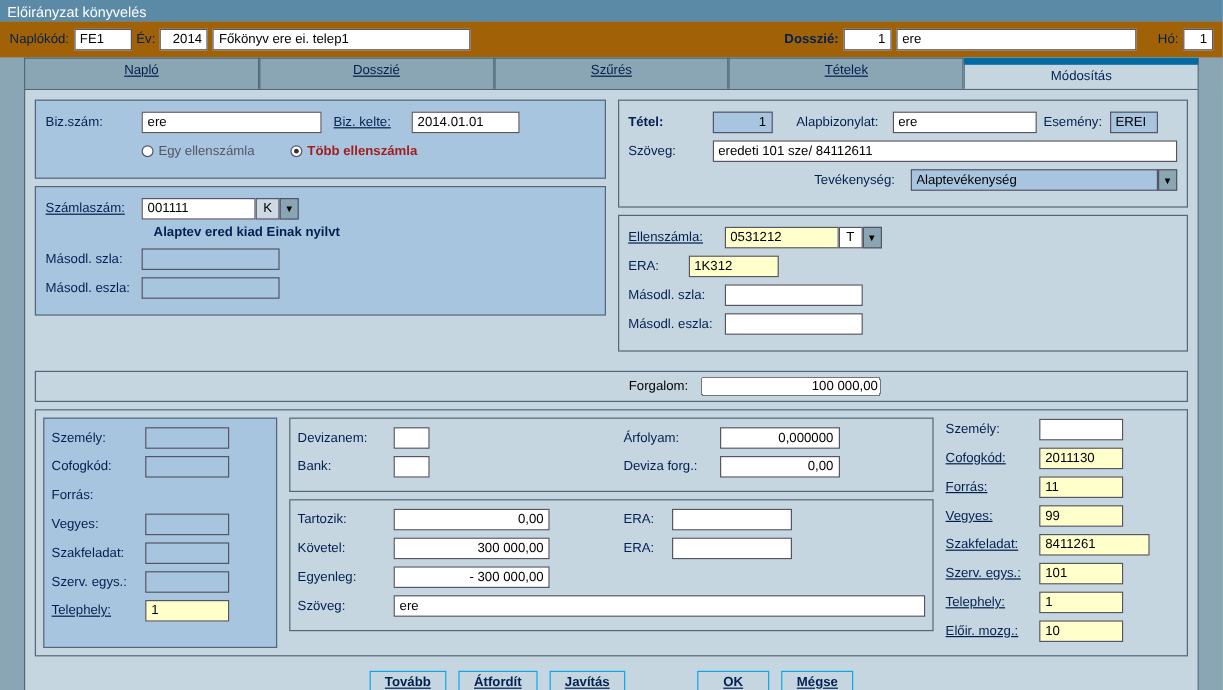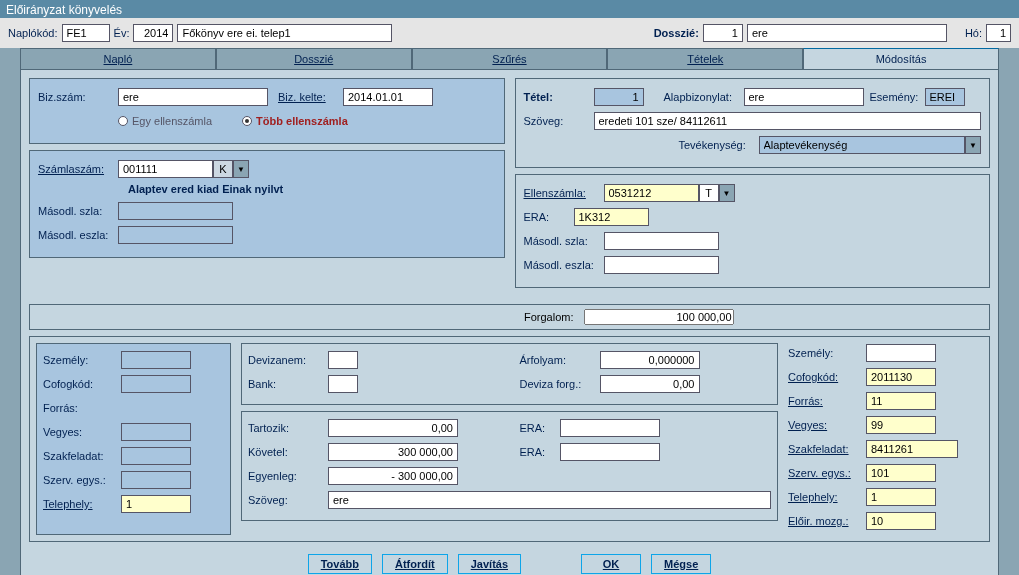--- a/index.html
+++ b/index.html
@@ -1,23 +1,23 @@
 <!DOCTYPE html>
 <html><head>
 <meta charset="utf-8">
 <style>
 * { box-sizing: border-box; margin: 0; padding: 0; font-family: Arial, sans-serif; font-size: 11px; }
 body { background: #8aa5b3; width: 1019px; height: 575px; overflow: hidden; }
 .titlebar { background: #5a8aa5; color: #fff; padding: 3px 6px; font-size: 12px; height: 18px; }
-.topbar { background: #e5e5e5; padding: 6px 8px; display: flex; align-items: center; gap: 4px; height: 30px; }
+.topbar { background: #a16207; padding: 6px 8px; display: flex; align-items: center; gap: 4px; height: 30px; }
 .topbar .lbl { color: #002050; font-weight: normal; }
 .topbar input { background: #fff; border: 1px solid #556; padding: 1px 4px; height: 18px; }
 .tabs { display: flex; background: #8aa5b3; padding: 0 20px; gap: 0; }
 .tab { flex: 1; text-align: center; padding: 4px 0; background: #8aa5b3; color: #002050; border: 1px solid #506878; border-bottom: none; cursor: pointer; text-decoration: underline; }
-.tab.active { background: #c5d6e0; color: #002050; text-decoration: none; font-weight: normal; border-top: 1px solid #0369a1; }
+.tab.active { background: #c5d6e0; color: #002050; text-decoration: none; font-weight: normal; border-top: 6px solid #0369a1; }
 .page { background: #c5d6e0; margin: 0 20px 8px 20px; padding: 8px; border: 1px solid #506878; }
 .hpanel { display: flex; gap: 10px; }
 .col { flex: 1; }
 .row { display: flex; align-items: center; margin-bottom: 4px; min-height: 20px; }
 .row label { color: #002050; min-width: 80px; }
 .row label.ul { text-decoration: underline; cursor: pointer; }
 .row input, .row select { background: #fff; border: 1px solid #556; padding: 1px 4px; height: 18px; }
 input.yellow { background: #ffffcc; }
 input.blue { background: #a8c5df; }
 input.right { text-align: right; }

